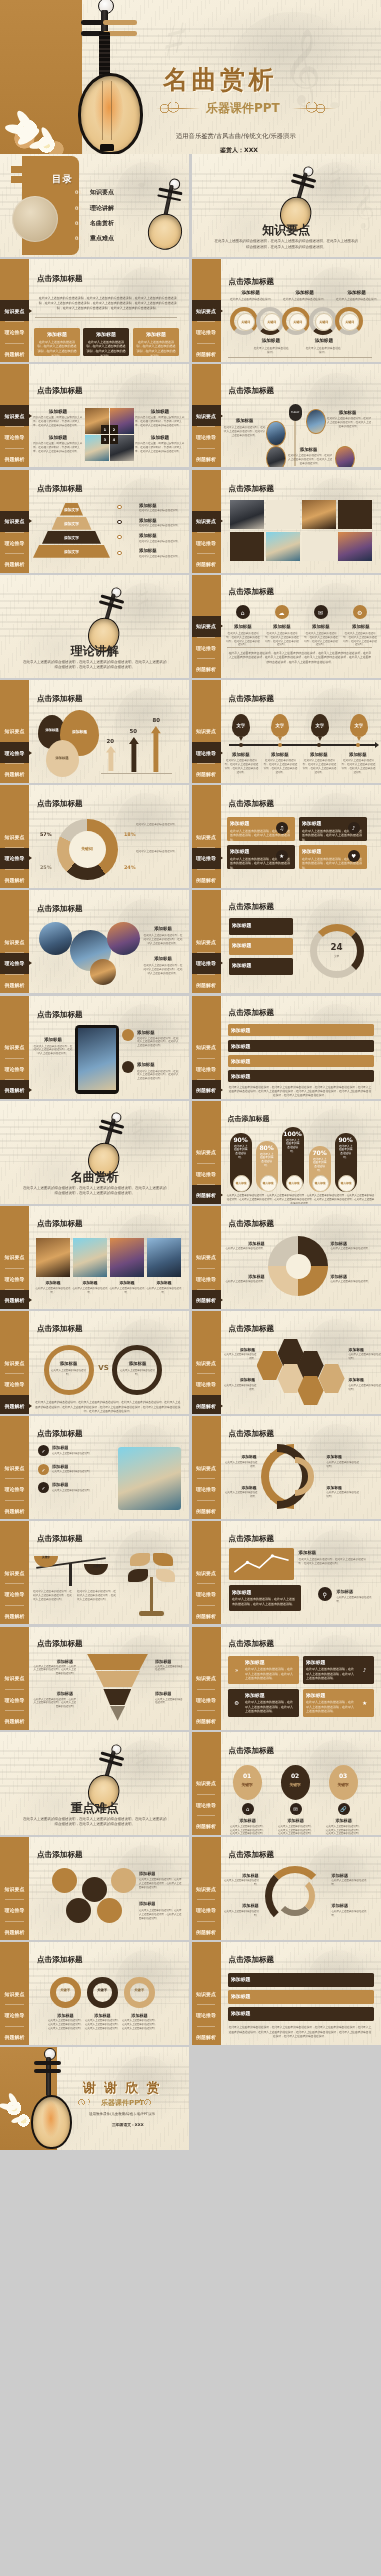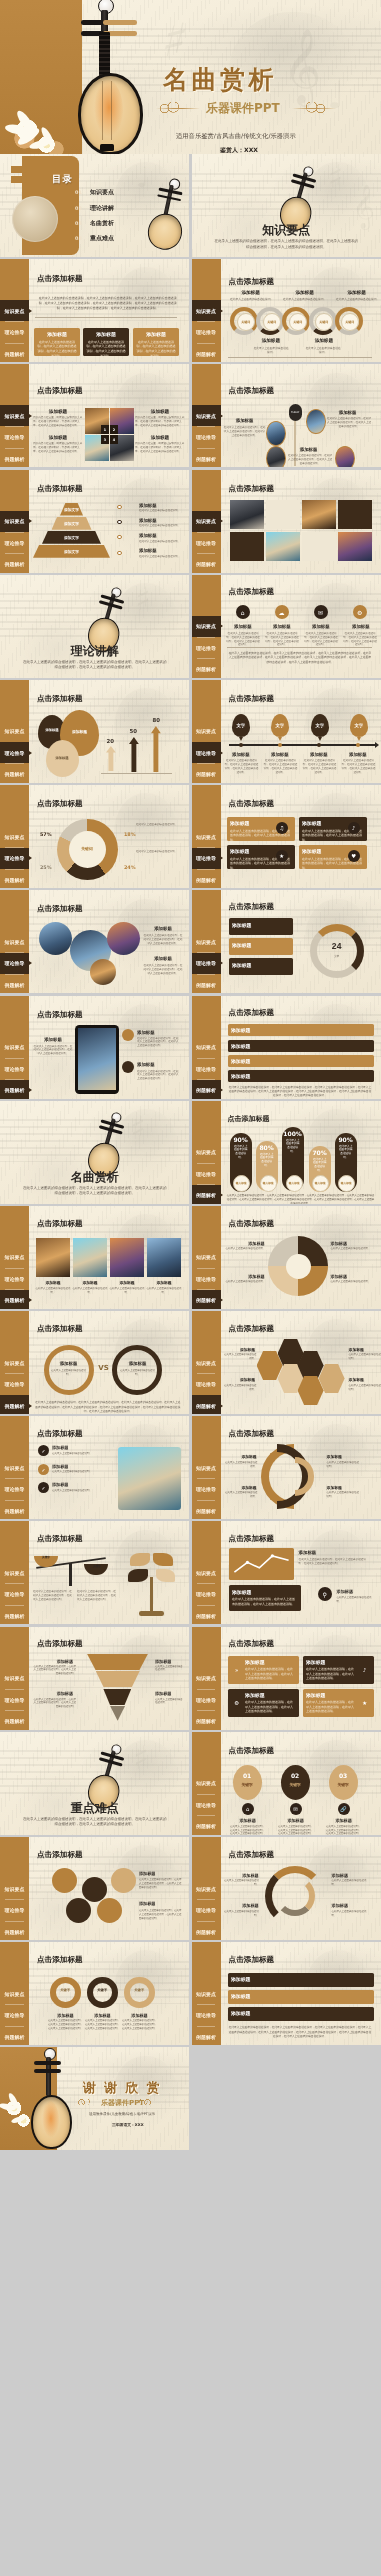--- a/index.html
+++ b/index.html
@@ -634,21 +634,21 @@
         <h4>添加标题</h4>
       </div>
       <div class="card tan" style="left:37px;top:48px;width:64px;height:16.3px;text-align:left;">
         <h4>添加标题</h4>
       </div>
       <div class="card dark" style="left:37px;top:68px;width:64px;height:16.3px;text-align:left;">
         <h4>添加标题</h4>
       </div>
       <div class="gearring" style="left:118px;top:34px;width:54px;height:54px;border:7px solid #cfc6b4;box-sizing:border-box;"></div>
       <div class="gearring" style="left:118px;top:34px;width:54px;height:54px;border:7px solid transparent;border-top-color:#b5813c;border-right-color:#3d2b1a;box-sizing:border-box;"></div>
-      <div class="lbl" style="left:131px;top:52px;width:28px;font-size:8.7px;color:#3b322a;font-family:Liberation Mono, monospace;">24</div>
+      <div class="lbl" style="left:131px;top:52px;width:28px;font-size:8.7px;color:#3b322a;">24</div>
       <div class="mini" style="left:131px;top:64px;width:28px;font-size:2.7px;">文字</div>
     </div>
   </div>
 
   <div class="row">
     <div class="slide" style="height:103px">
       <div class="paper"></div>
       <div class="sidebar">
         <div style="height:41px"></div>
         <div class="sb-item">知识要点</div>

